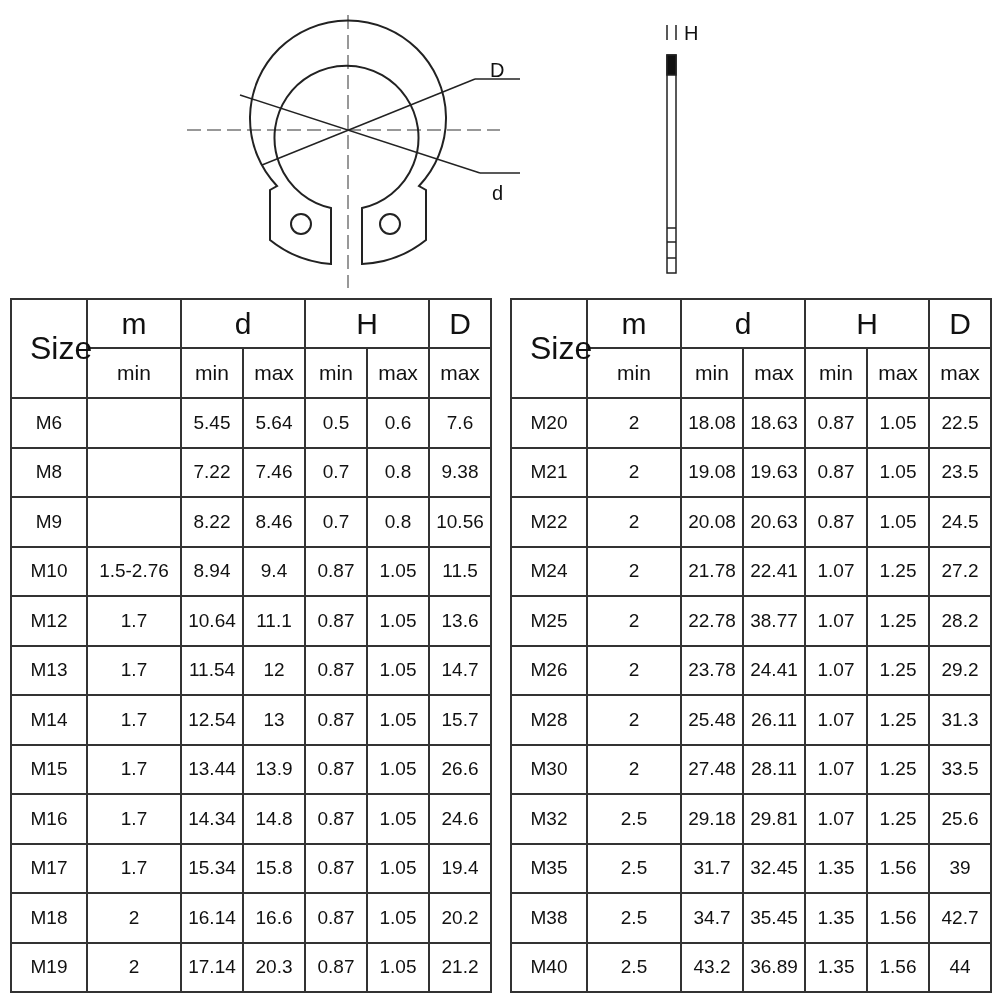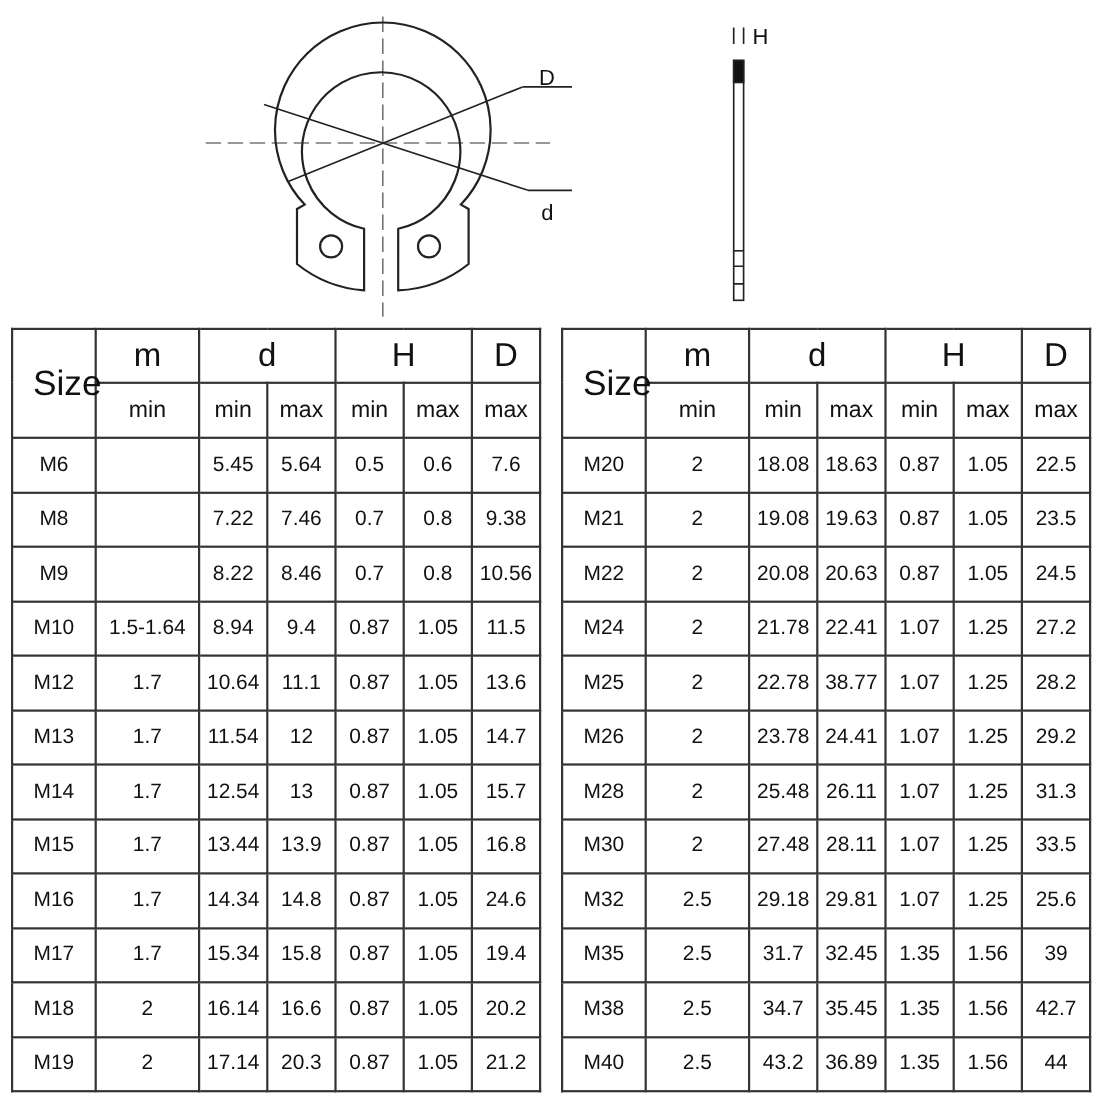--- a/index.html
+++ b/index.html
@@ -99,21 +99,21 @@
         <td class="cell">M9</td>
         <td class="cell"></td>
         <td class="cell">8.22</td>
         <td class="cell">8.46</td>
         <td class="cell">0.7</td>
         <td class="cell">0.8</td>
         <td class="cell">10.56</td>
       </tr>
       <tr>
         <td class="cell">M10</td>
-        <td class="cell">1.5-1.64</td>
+        <td class="cell">1.5-2.76</td>
         <td class="cell">8.94</td>
         <td class="cell">9.4</td>
         <td class="cell">0.87</td>
         <td class="cell">1.05</td>
         <td class="cell">11.5</td>
       </tr>
       <tr>
         <td class="cell">M12</td>
         <td class="cell">1.7</td>
         <td class="cell">10.64</td>
@@ -140,21 +140,21 @@
         <td class="cell">1.05</td>
         <td class="cell">15.7</td>
       </tr>
       <tr>
         <td class="cell">M15</td>
         <td class="cell">1.7</td>
         <td class="cell">13.44</td>
         <td class="cell">13.9</td>
         <td class="cell">0.87</td>
         <td class="cell">1.05</td>
-        <td class="cell">16.8</td>
+        <td class="cell">26.6</td>
       </tr>
       <tr>
         <td class="cell">M16</td>
         <td class="cell">1.7</td>
         <td class="cell">14.34</td>
         <td class="cell">14.8</td>
         <td class="cell">0.87</td>
         <td class="cell">1.05</td>
         <td class="cell">24.6</td>
       </tr>

